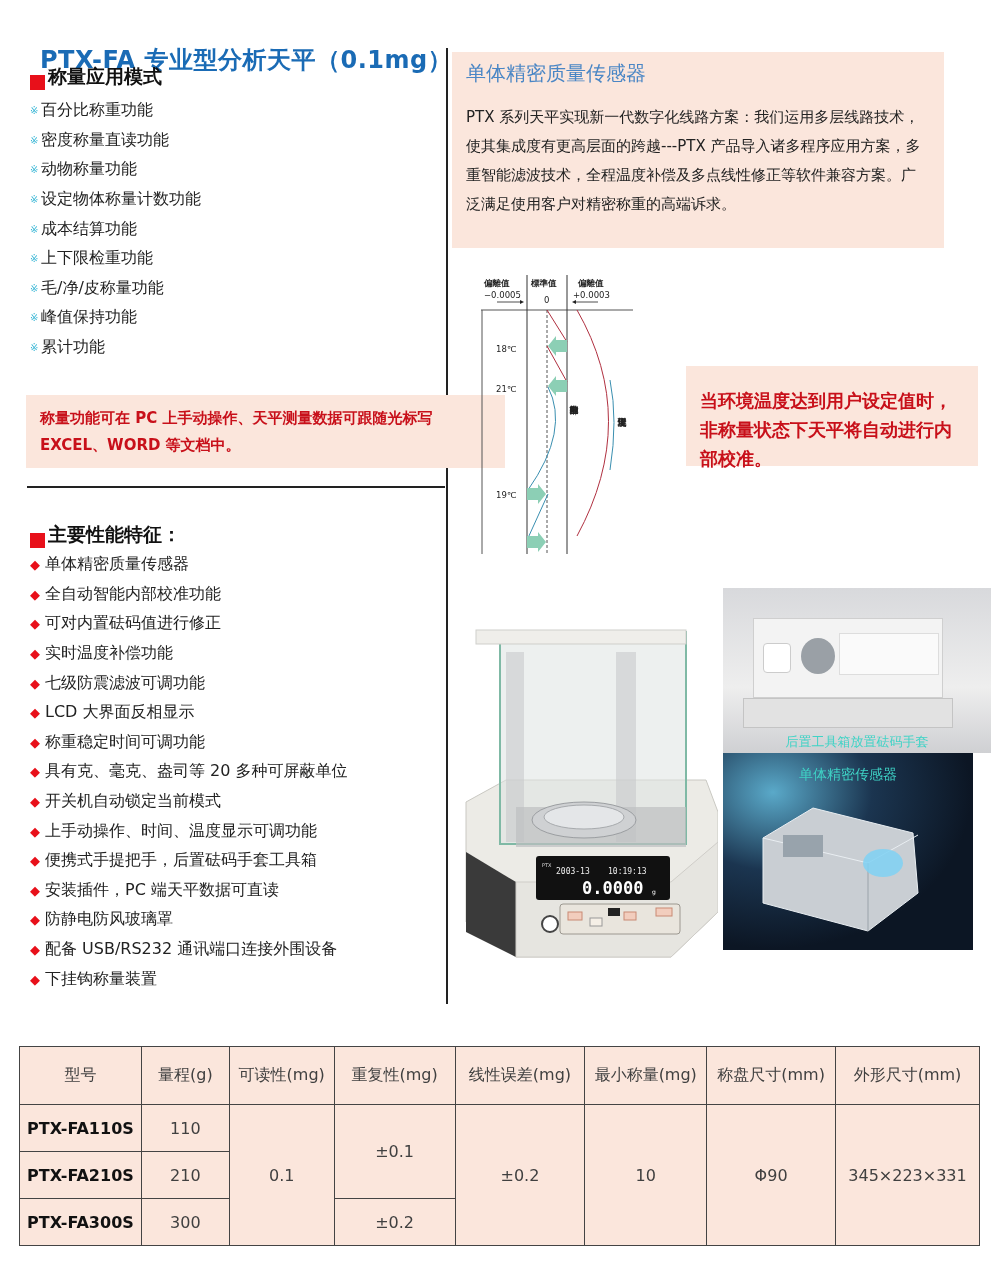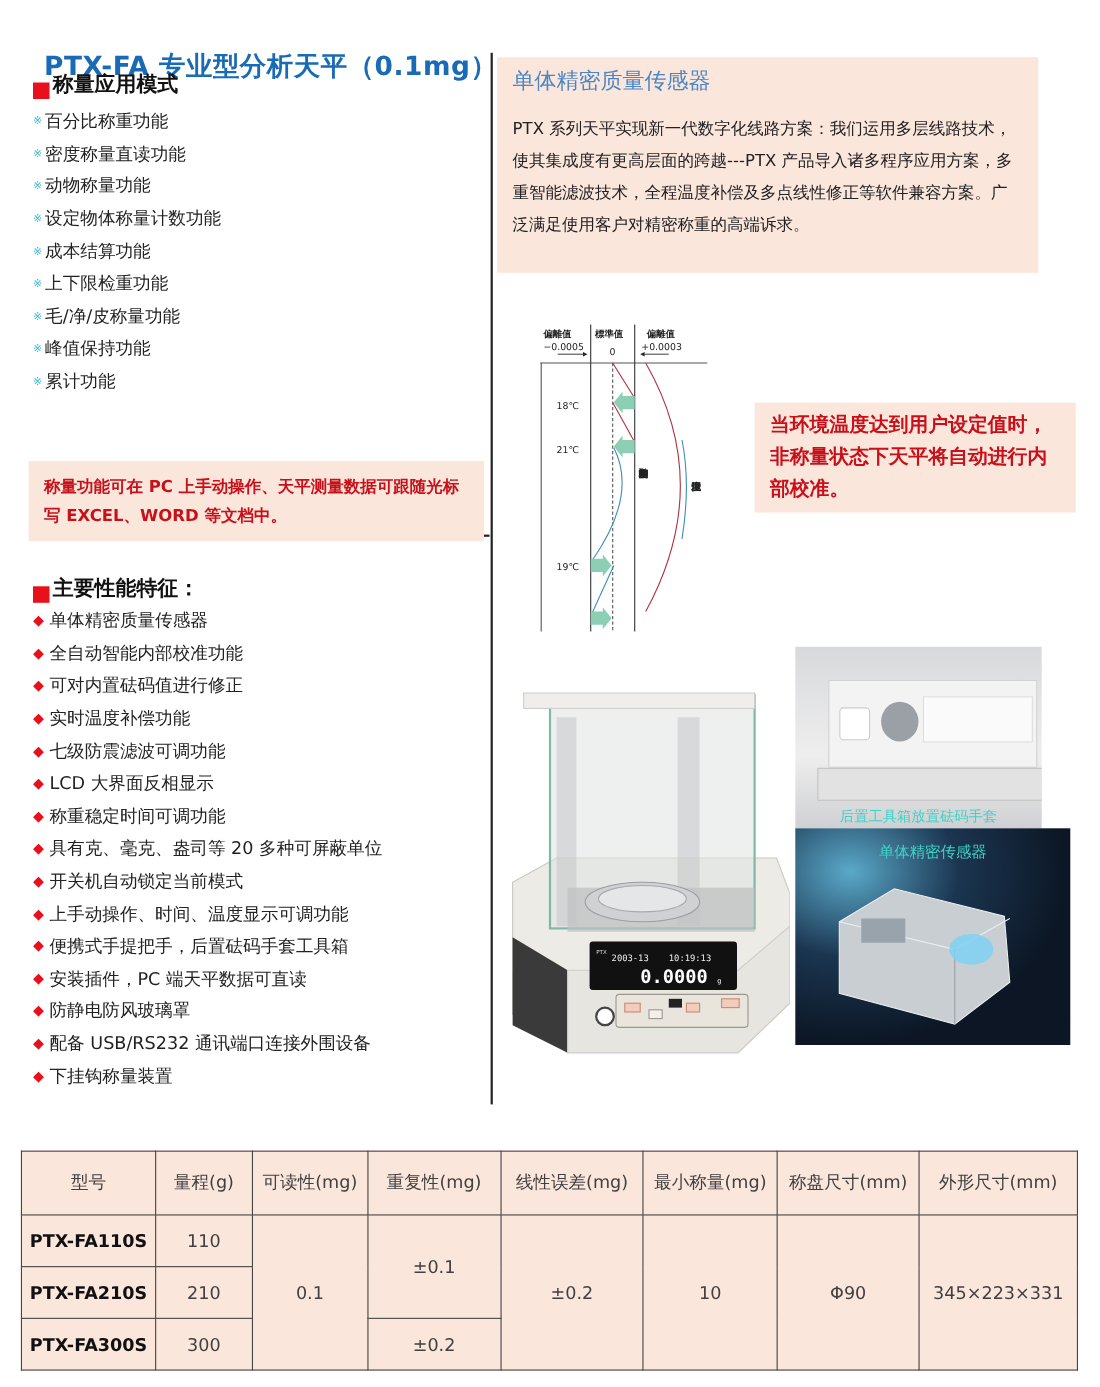--- a/index.html
+++ b/index.html
@@ -24,43 +24,43 @@
 
   .mode-list { position: absolute; left: 30px; top: 96px; list-style: none; }
   .mode-list li { height: 29.6px; font-size: 16px; color: #222; display: flex; align-items: center; }
   .mode-list .bullet { color: #3ab7d6; font-size: 10px; width: 11px; display: inline-block; }
 
   .feat-list { position: absolute; left: 30px; top: 550px; list-style: none; }
   .feat-list li { height: 29.6px; font-size: 16px; color: #222; display: flex; align-items: center; }
   .feat-list .bullet { color: #e8101a; font-size: 13px; width: 15px; display: inline-block; }
 
   .note-box {
-    position: absolute; left: 26px; top: 395px; width: 414px; height: 73px;
+    position: absolute; left: 26px; top: 395px; width: 479px; height: 73px;
     background: #fbe6dc; padding: 10px 14px;
-    color: #c8101a; font-size: 15px; font-weight: bold; line-height: 27px; margin-top: 24px;
+    color: #c8101a; font-size: 15px; font-weight: bold; line-height: 27px;
   }
 
   .intro-box {
     position: absolute; left: 452px; top: 52px; width: 492px; height: 196px;
     background: #fbe6dc; padding: 8px 14px;
   }
   .intro-title { color: #4a86c5; font-size: 20px; line-height: 27px; }
   .intro-body { color: #222; font-size: 15px; line-height: 29px; margin-top: 16px; }
 
   .calib-note {
     position: absolute; left: 686px; top: 366px; width: 292px; height: 100px;
-    background: #fbe6dc; padding: 6px 14px;
+    background: #fbe6dc; padding: 20px 14px;
     color: #c8101a; font-size: 18px; font-weight: bold; line-height: 29px;
   }
 
-  .diagram { position: absolute; left: 480px; top: 270px; width: 200px; height: 290px; margin-top: 20px; }
+  .diagram { position: absolute; left: 470px; top: 270px; width: 200px; height: 290px; }
 
   .product-photo { position: absolute; left: 456px; top: 612px; width: 262px; height: 352px; }
 
-  .photo-toolbox { position: absolute; left: 723px; top: 588px; width: 224px; height: 165px; overflow: hidden; background: linear-gradient(#d8d9dc, #eeeeee 60%, #cfd0d3); }
+  .photo-toolbox { position: absolute; left: 723px; top: 588px; width: 268px; height: 165px; overflow: hidden; background: linear-gradient(#d8d9dc, #eeeeee 60%, #cfd0d3); }
   .photo-sensor { position: absolute; left: 723px; top: 753px; width: 250px; height: 197px; overflow: hidden; background: radial-gradient(ellipse at 20% 20%, #5aa9c9 0%, #1b3550 35%, #0c1624 70%); }
 
   .photo-caption { position: absolute; width: 100%; text-align: center; color: #3fd3c6; font-size: 13px; }
 
   
   .spec-table {
     position: absolute; left: 19px; top: 1046px; width: 961px;
     border-collapse: collapse; background: #fbe6dc;
   }
   .spec-table th, .spec-table td {

